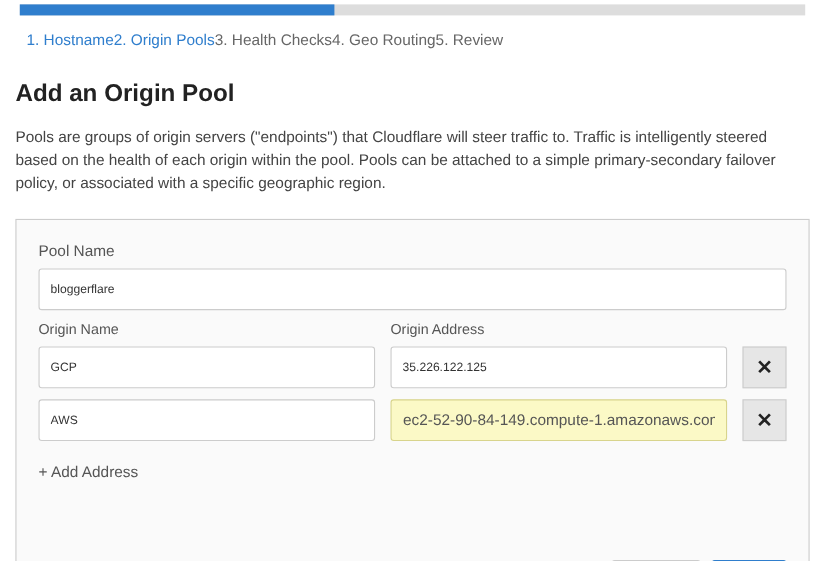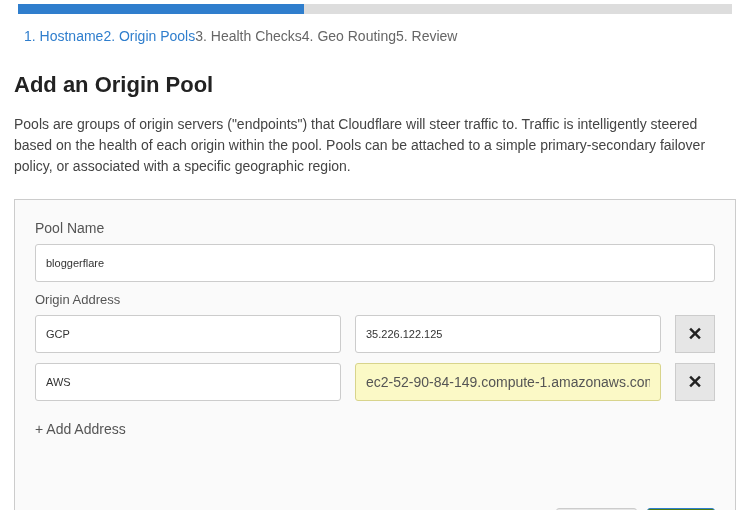--- a/index.html
+++ b/index.html
@@ -164,20 +164,23 @@
   <p class="description">Pools are groups of origin servers ("endpoints") that Cloudflare will steer traffic to. Traffic is intelligently steered based on the health of each origin within the pool. Pools can be attached to a simple primary-secondary failover policy, or associated with a specific geographic region.</p>
 
   <div class="form-box">
 
     <div class="field-group">
       <label class="label">Pool Name</label>
       <input type="text" class="text-input" value="bloggerflare" style="">
     </div>
 
     <div class="origin-columns">
+      <div class="col">
+        <label class="label small">Origin Name</label>
+      </div>
       <div class="col">
         <label class="label small">Origin Address</label>
       </div>
       <div class="col-actions"></div>
     </div>
 
     <div class="origin-rows" id="origin-rows">
         <div class="origin-row">
           <div class="col"><input type="text" class="text-input" value="GCP" style=""></div>
           <div class="col"><input type="text" class="text-input" value="35.226.122.125" style=""></div>

